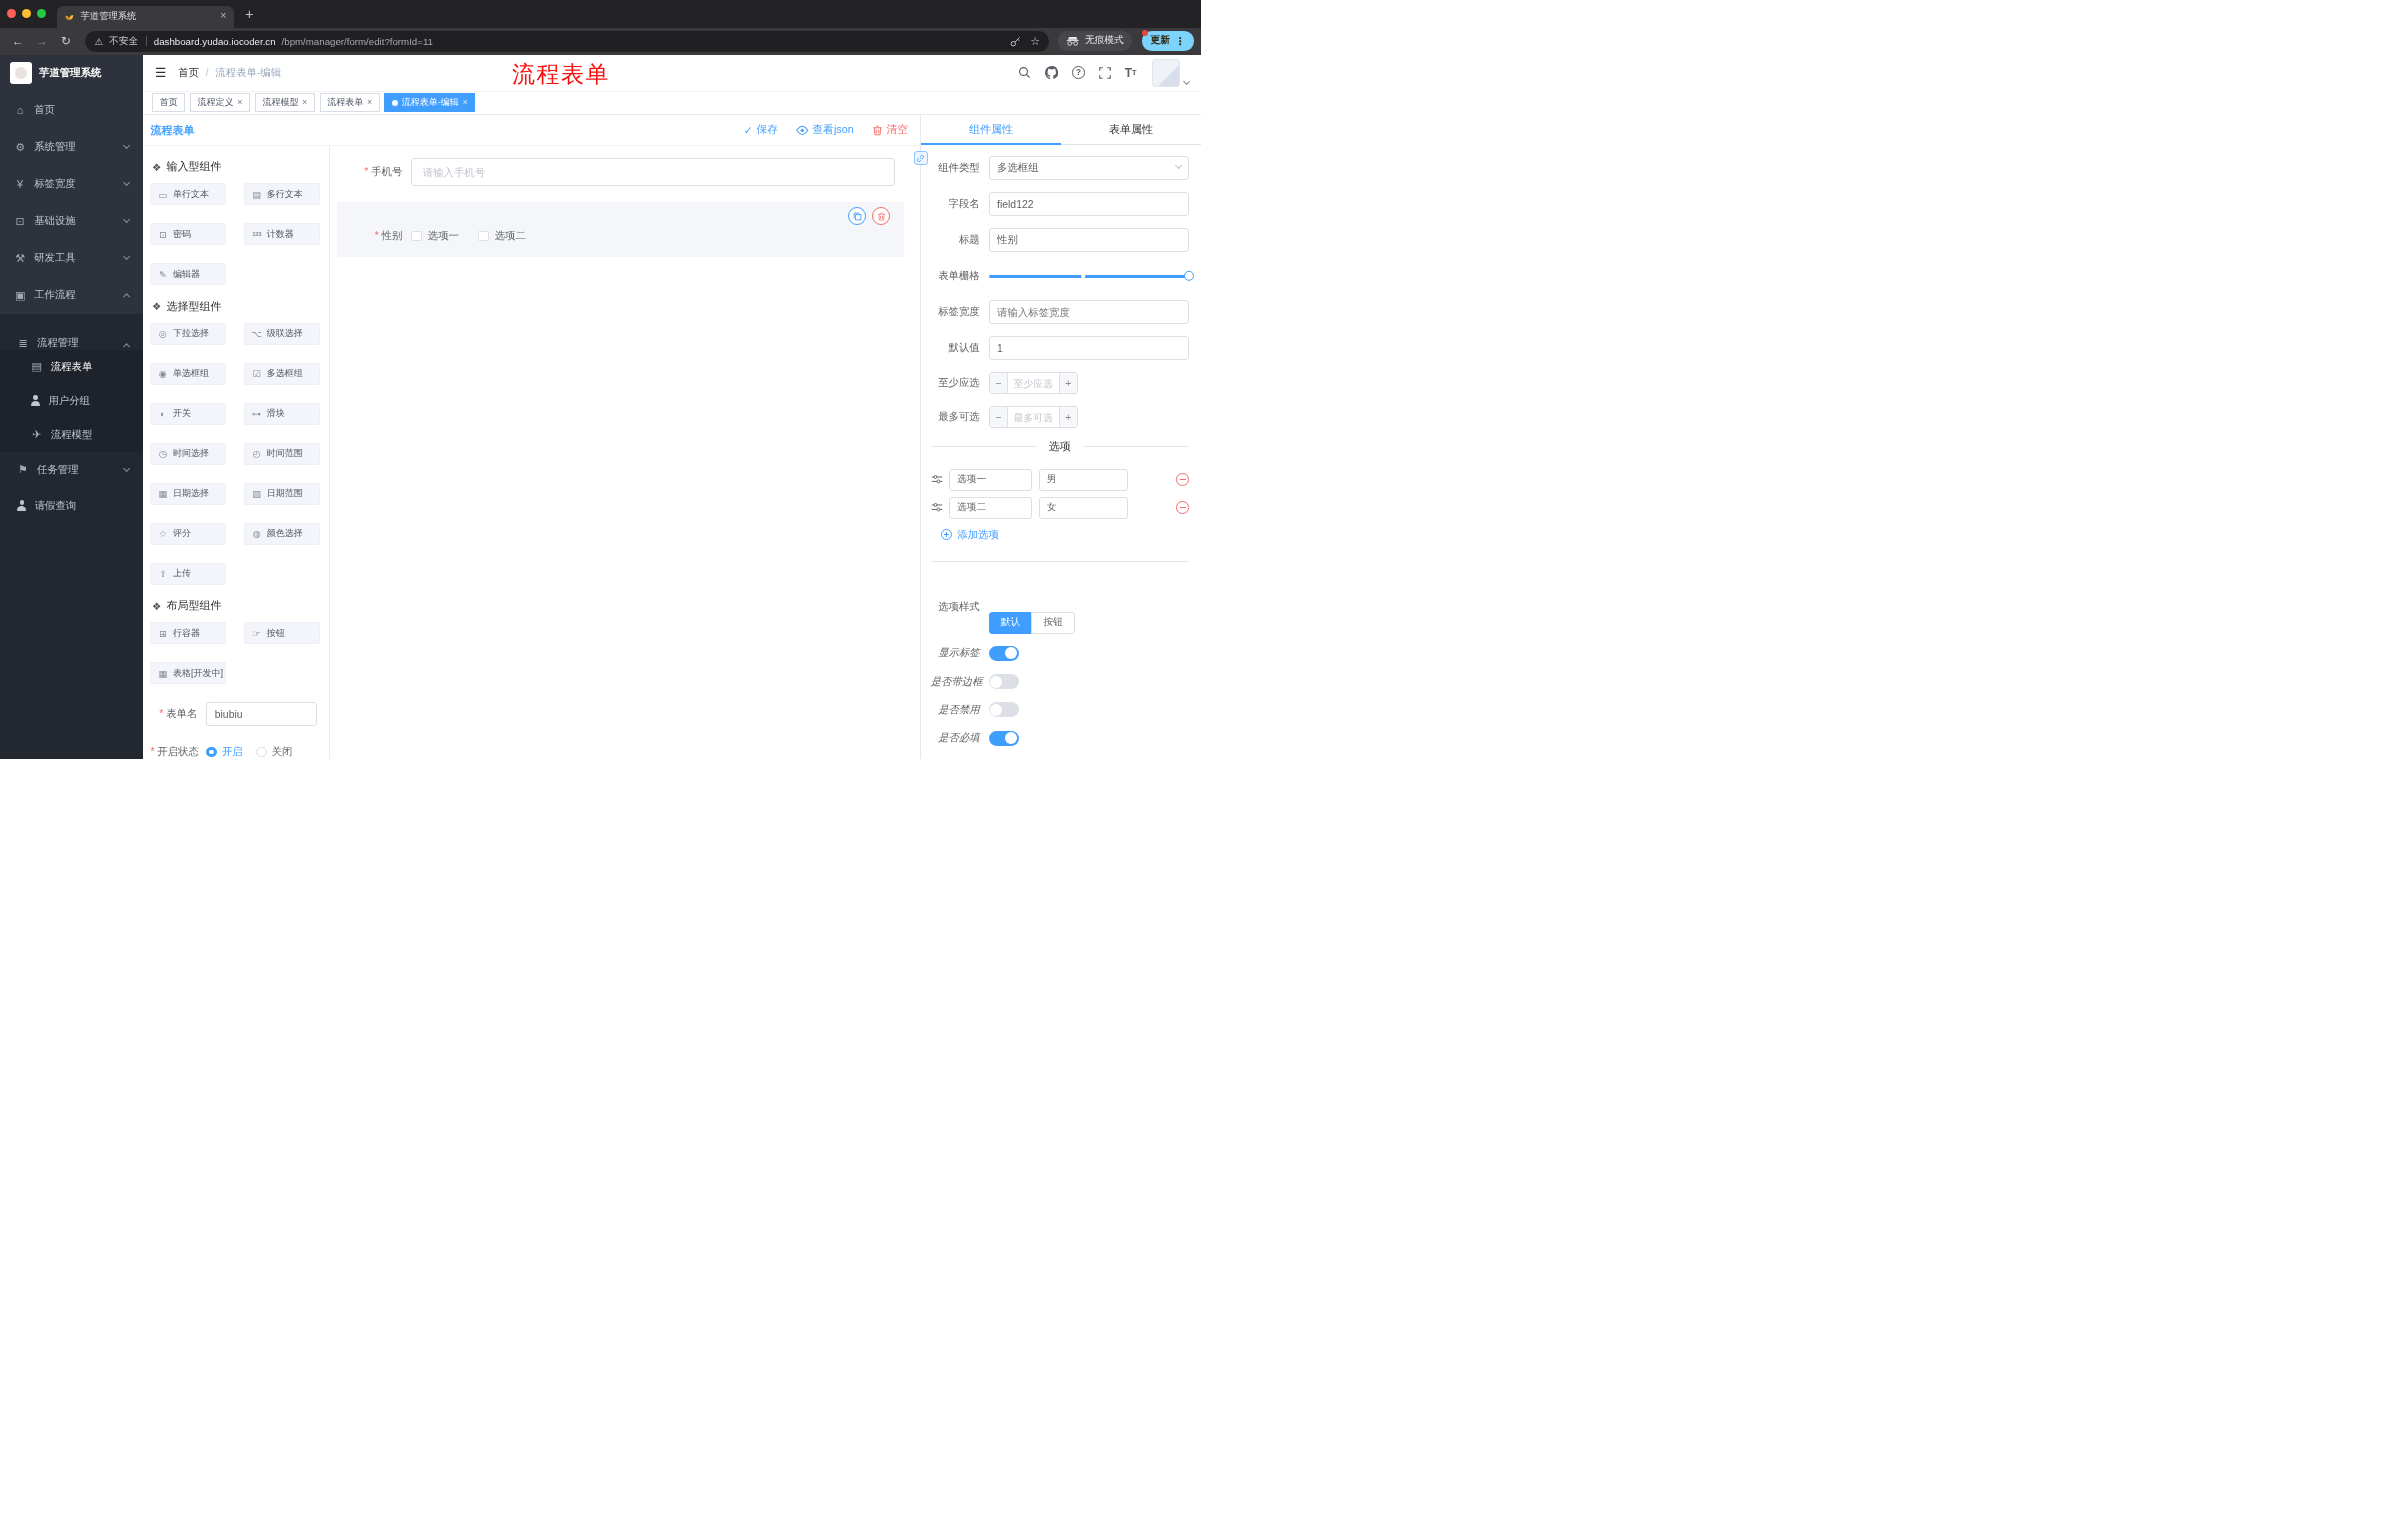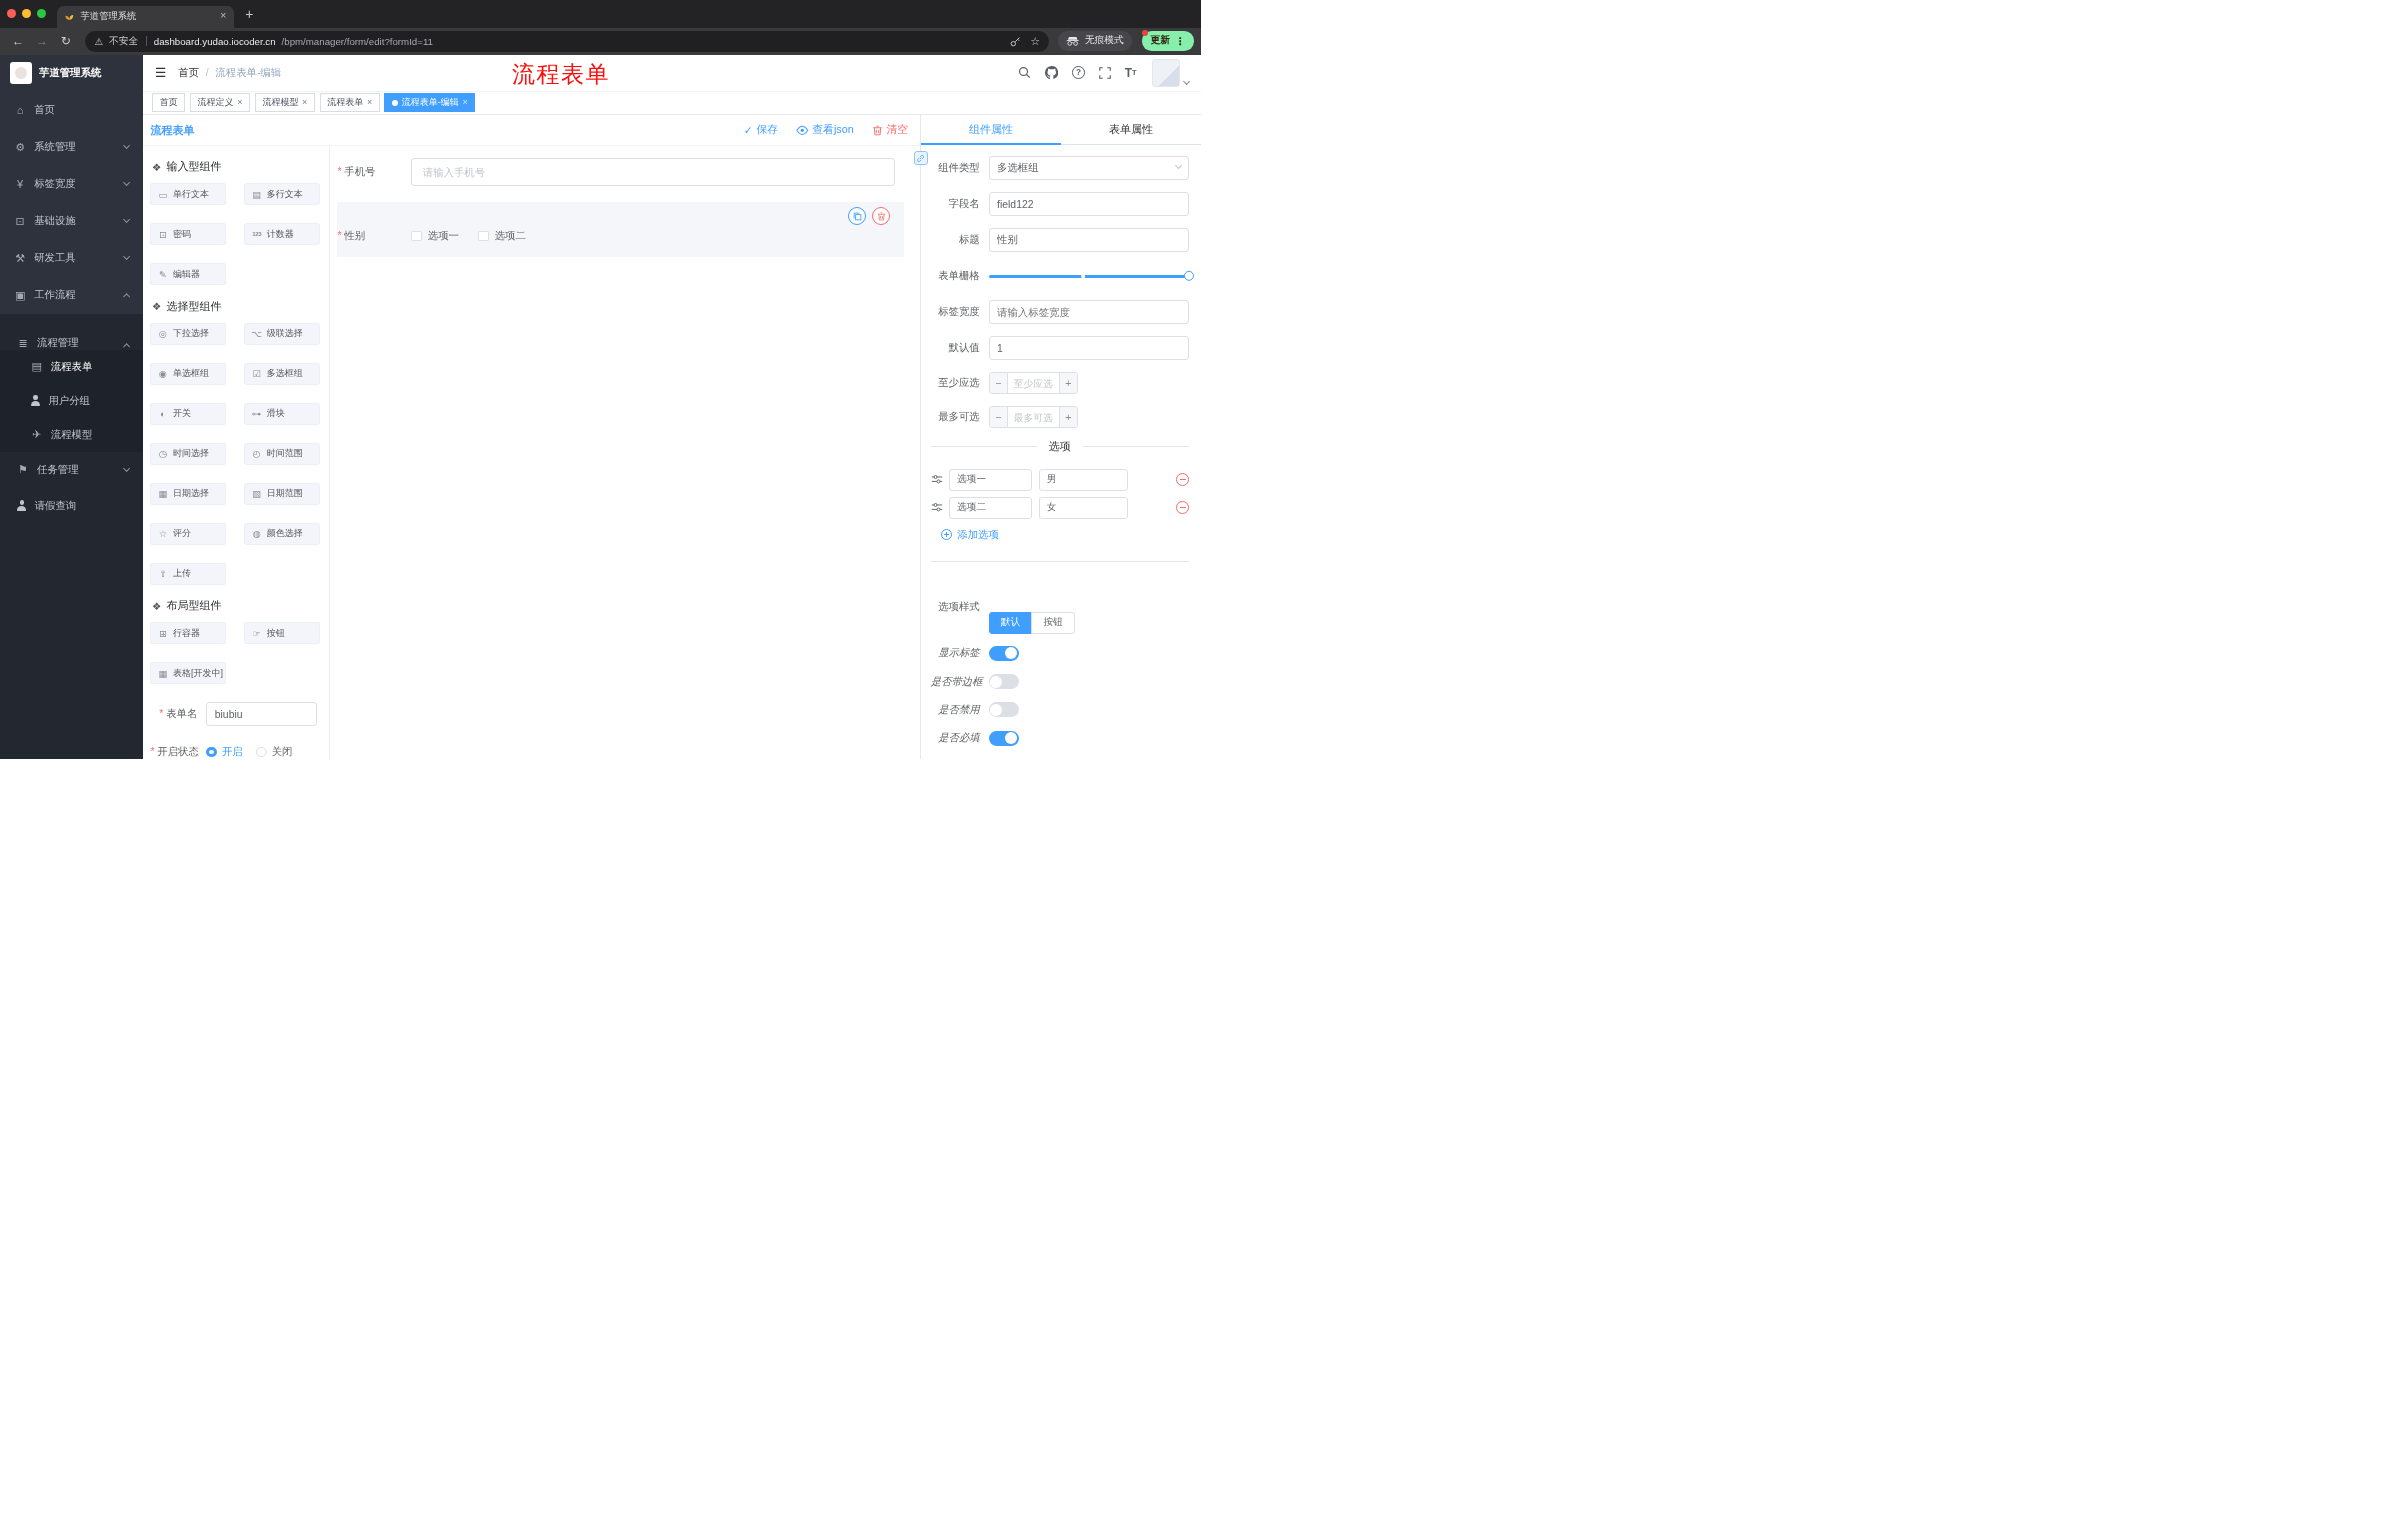--- a/index.html
+++ b/index.html
@@ -21,21 +21,21 @@
   .navbtn.dim { color:#828487; }
   .urlbar { flex:1; height:21px; margin:0 6px; background:#202023; border-radius:10.4px; display:flex; align-items:center; padding:0 9px; gap:6px; font-size:9.7px; color:#d6d6d8; }
   .warn-icon { color:#c9c9cb; font-size:9.7px; }
   .sec-label { color:#c9c9cb; }
   .sec-sep { width:0.7px; height:10.4px; background:#55565a; margin:0 1.5px; }
   .url-domain { color:#ececee; }
   .url-path { color:#a9aaae; }
   .url-right { margin-left:auto; display:flex; align-items:center; gap:9px; color:#c9c9cb; }
   .star { font-size:11px; cursor:pointer; }
   .incog { display:flex; align-items:center; gap:5.2px; height:19.3px; padding:0 8.2px; border-radius:9.7px; background:#47474b; color:#e8e8ea; font-size:9.7px; }
-  .update-pill { position:relative; display:flex; align-items:center; gap:5.2px; height:19.3px; padding:0 8.2px; margin-left:7.4px; border-radius:9.7px; background:#86efac; color:#31250e; font-size:9.7px; font-weight:bold; cursor:pointer; }
+  .update-pill { position:relative; display:flex; align-items:center; gap:5.2px; height:19.3px; padding:0 8.2px; margin-left:7.4px; border-radius:9.7px; background:#7dd3fc; color:#31250e; font-size:9.7px; font-weight:bold; cursor:pointer; }
   .update-dot { position:absolute; top:-1.5px; left:-0.7px; width:6px; height:6px; border-radius:50%; background:#e8453c; }
   .kebab { color:#31250e; font-size:10.4px; font-weight:bold; letter-spacing:0; }
 
   
   .app { display:flex; height:calc(759px - 54px); }
 
   
   .sidebar { width:143px; background:#23272f; color:#bfc4cd; display:flex; flex-direction:column; flex:none; }
   .side-top { background:#2d323c; }
   .logo-row { height:37px; display:flex; align-items:center; gap:7.4px; padding:0 9.7px; }
@@ -135,21 +135,21 @@
   .mf-textarea { width:111px; height:45px; border:0.7px solid #dcdfe6; border-radius:3px; padding:4.5px 7.4px; font-size:10.4px; color:#606266; resize:none; outline:none; font-family:inherit; }
   .radio-group { display:flex; align-items:center; }
   .radio { width:10.4px; height:10.4px; border-radius:50%; border:0.7px solid #dcdfe6; background:#fff; flex:none; cursor:pointer; }
   .radio.checked { border:3.3px solid #409eff; }
   .radio-label { margin:0 13.4px 0 5.2px; color:#606266; cursor:pointer; }
   .radio-label.on { color:#409eff; }
 
   
   .canvas { flex:1; min-width:0; padding:12px 0 0 7.4px; background:#fff; overflow:hidden; }
   .field-row { display:flex; align-items:center; padding-right:25px; margin-bottom:16.3px; }
-  .f-label { width:74px; flex:none; padding-right:9px; font-size:10.4px; color:#606266; white-space:nowrap; }
+  .f-label { width:74px; flex:none; text-align:right; padding-right:9px; font-size:10.4px; color:#606266; white-space:nowrap; }
   .f-input { flex:1; height:28px; border:0.7px solid #dcdfe6; border-radius:3px; padding:0 10.4px; font-size:10.4px; color:#606266; background:#fff; outline:none; font-family:inherit; }
   .txt-input::placeholder, .f-input::placeholder, .opt-input::placeholder, .step-input::placeholder { color:#c0c4cc; }
   .selected-comp { position:relative; background:#f5f6fa; margin-right:16.3px; padding:27px 0 13.4px 0; }
   .comp-actions { position:absolute; top:5.2px; right:13.4px; display:flex; gap:6px; }
   .ca-btn { width:18px; height:18px; border-radius:50%; background:#fff; border:0.7px solid #409eff; color:#409eff; display:flex; align-items:center; justify-content:center; cursor:pointer; }
   .ca-btn.del { border-color:#f56c6c; color:#f56c6c; }
   .comp-row { display:flex; align-items:center; }
   .cb { width:10.4px; height:10.4px; border:0.7px solid #dcdfe6; border-radius:1.5px; background:#fff; flex:none; cursor:pointer; }
   .cb-label { margin:0 19.3px 0 6px; font-size:10.4px; color:#606266; }
 

